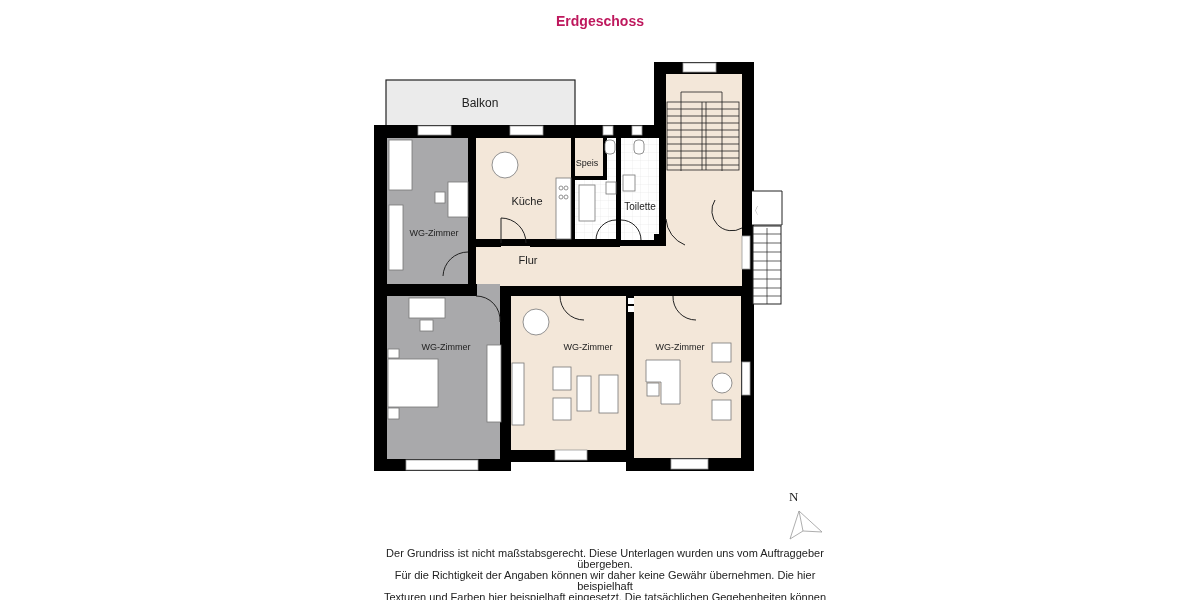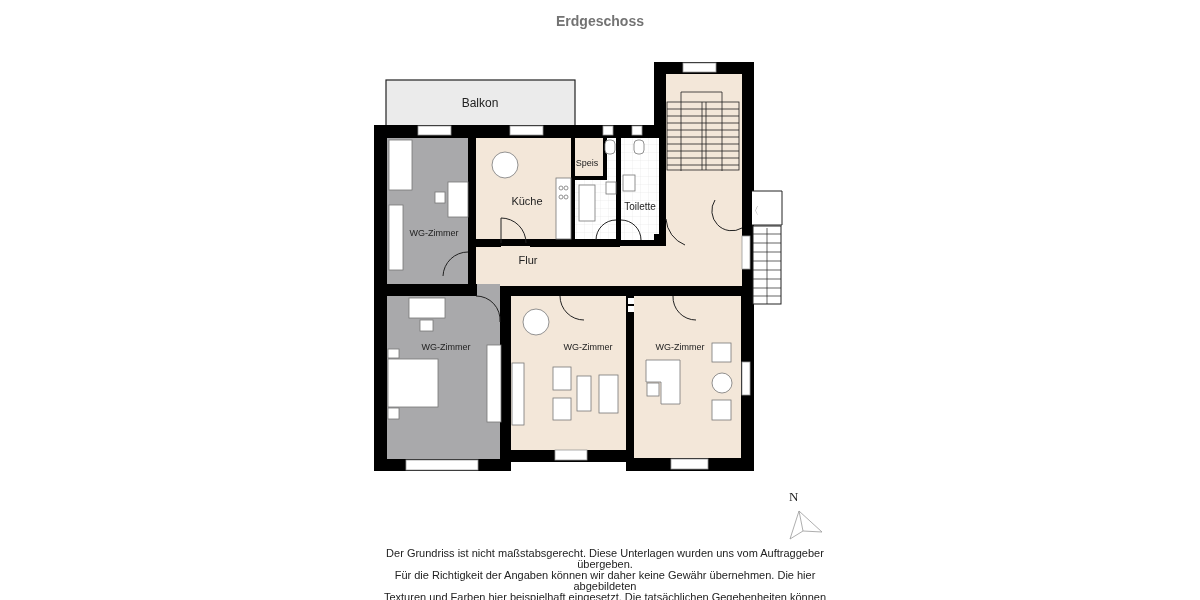--- a/index.html
+++ b/index.html
@@ -1,17 +1,17 @@
 <!DOCTYPE html>
 <html><head>
 <meta charset="utf-8">
 <style>
   html, body { margin:0; padding:0; background:#ffffff; }
   body { width:1200px; height:600px; position:relative; overflow:hidden; font-family:"Liberation Sans", sans-serif; }
-  .title { position:absolute; left:0; width:1200px; top:13px; text-align:center; font-weight:bold; font-size:14px; color:#737373; }
+  .title { position:absolute; left:0; width:1200px; top:13px; text-align:center; font-weight:bold; font-size:14px; color:#be185d; }
   svg.plan { position:absolute; left:0; top:0; }
   .room-label { font-family:"Liberation Sans", sans-serif; fill:#222; }
   .disclaimer { position:absolute; left:380px; width:450px; top:548px; text-align:center; font-size:11px; line-height:11px; color:#222; }
   .north { position:absolute; left:789px; top:489px; font-family:"Liberation Serif", serif; font-size:13px; color:#222; }
 </style>
 </head>
 <body>
 
 <div class="title">Erdgeschoss</div>
 
@@ -194,15 +194,15 @@
   <g fill="none" stroke="#999" stroke-width="0.8">
     <path d="M799 511 L790 539 L803 531 Z"></path>
     <path d="M799 511 L822 532 L803 531"></path>
   </g>
 </svg>
 
 <div class="north">N</div>
 
 <div class="disclaimer">
   <div>Der Grundriss ist nicht maßstabsgerecht. Diese Unterlagen wurden uns vom Auftraggeber übergeben.</div>
-  <div>Für die Richtigkeit der Angaben können wir daher keine Gewähr übernehmen. Die hier abgebildeten</div>
+  <div>Für die Richtigkeit der Angaben können wir daher keine Gewähr übernehmen. Die hier beispielhaft</div>
   <div>Texturen und Farben hier beispielhaft eingesetzt. Die tatsächlichen Gegebenheiten können abweichen.</div>
 </div>
 
 </body></html>

